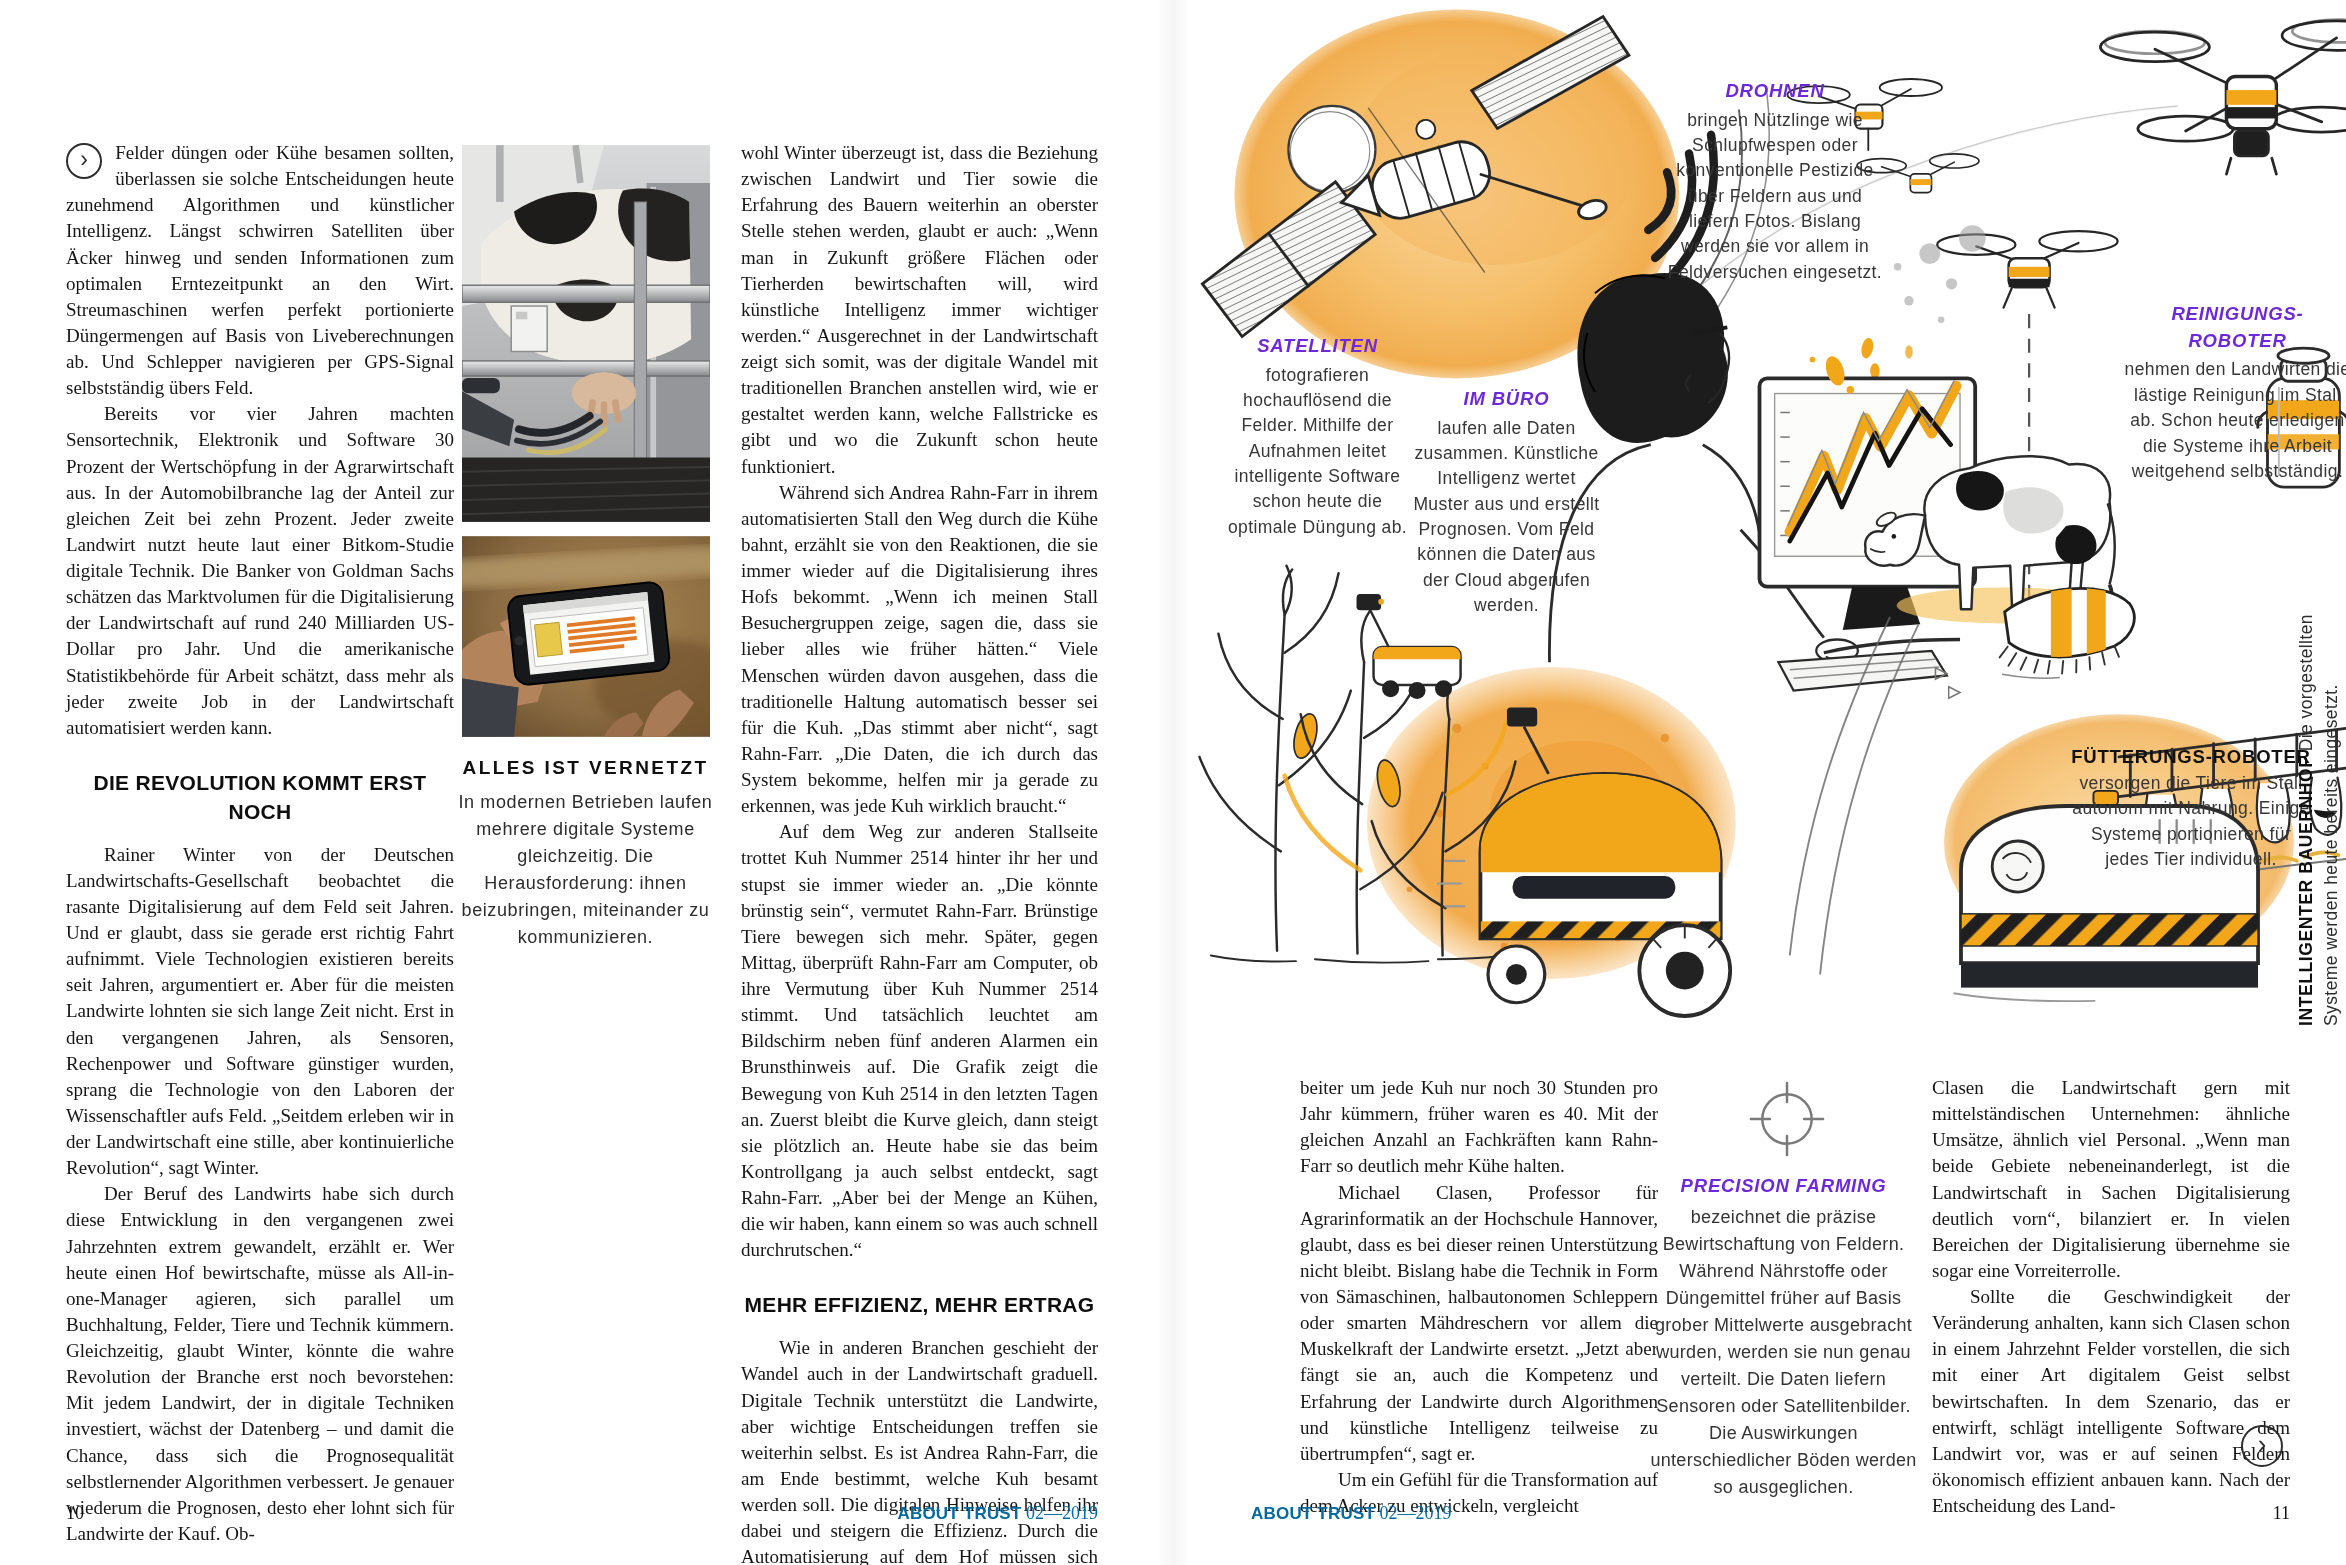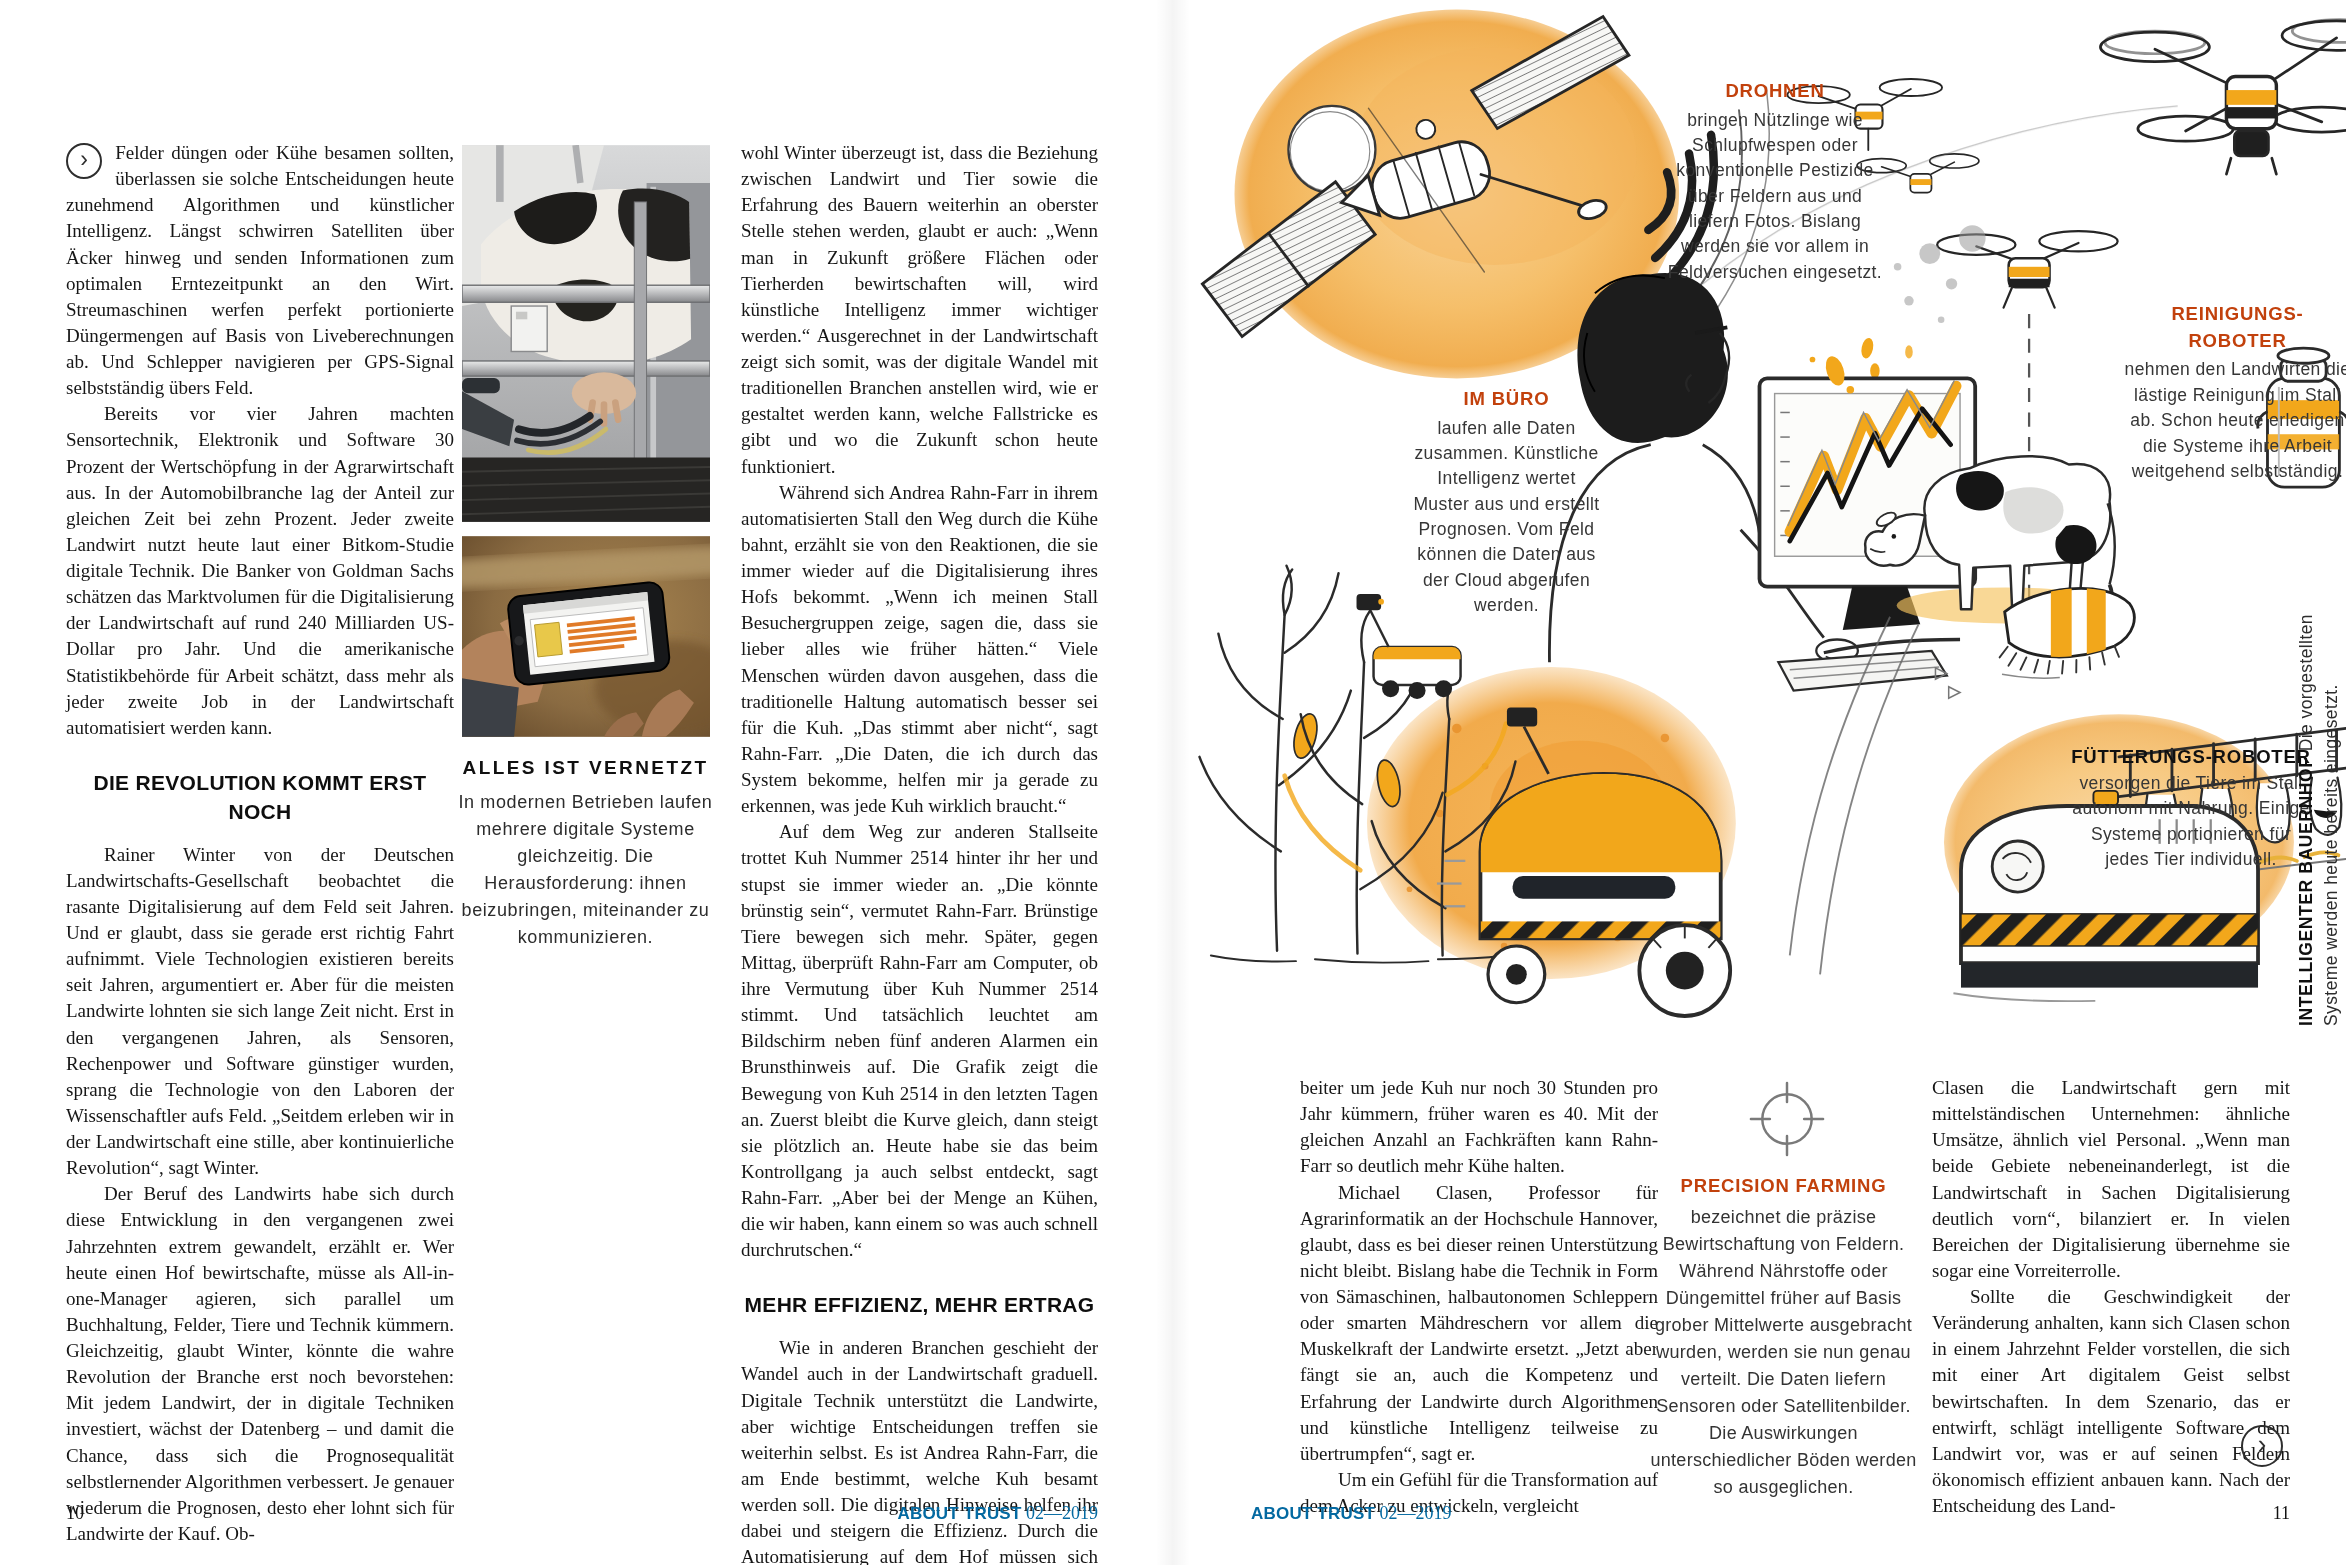--- a/index.html
+++ b/index.html
@@ -21,22 +21,22 @@
   
   .photo{position:absolute;left:462px;width:248px;overflow:hidden;}
   
   .capblock{position:absolute;left:457px;top:757px;width:257px;text-align:center;
             font-family:"Liberation Sans",sans-serif;}
   .capblock .cap-title{font-size:19px;font-weight:800;letter-spacing:2.4px;color:#101010;margin-bottom:9.5px;}
   .capblock .cap-body{font-size:18px;line-height:1.5;letter-spacing:0.6px;color:#2c2c2c;}
   
   .co{position:absolute;z-index:3;text-align:center;font-family:"Liberation Sans",sans-serif;
       font-size:17.5px;line-height:1.45;letter-spacing:0.4px;color:#363636;}
-  .co-title{display:block;font-weight:800;font-size:18.5px;letter-spacing:0.8px;color:#c2410c;
-            white-space:pre-line;margin-bottom:2.8px;}
+  .co-title{display:block;font-weight:800;font-size:18.5px;letter-spacing:0.8px;color:#6d28d9;
+            white-space:pre-line;margin-bottom:2.8px;font-style:italic;}
   .co-title-inline{font-weight:800;font-size:18.5px;letter-spacing:0.8px;color:#101010;}
   
   .precision{position:absolute;left:1647px;top:1172px;width:273px;z-index:3;text-align:center;
              font-family:"Liberation Sans",sans-serif;font-size:18px;line-height:1.5;
              letter-spacing:0.3px;color:#333;}
   .precision .co-title{margin-bottom:3.8px;}
   
   .vwrap{position:absolute;left:2294px;top:394px;width:59px;height:632px;z-index:3;}
   .vinner{position:absolute;left:0;top:632px;width:632px;transform:rotate(-90deg);
           transform-origin:0 0;font-family:"Liberation Sans",sans-serif;font-size:17.5px;
@@ -527,20 +527,24 @@
       <path d="M758,652 C706,760 668,866 652,1010"></path>
       <path d="M788,660 C736,768 700,880 684,1030"></path>
       <path d="M560,300 C700,185 900,125 1062,112" stroke-width="1.5" opacity=".5"></path>
     </g>
   </svg>
 
   <div class="co" style="left:1667px;top:78px;width:216px;">
     <span class="co-title">DROHNEN</span>
     <span>bringen Nützlinge wie Schlupfwespen oder konventionelle Pestizide über Feldern aus und liefern Fotos. Bislang werden sie vor allem in Feldversuchen eingesetzt.</span>
   </div>
+  <div class="co" style="left:1219px;top:333px;width:197px;">
+    <span class="co-title">SATELLITEN</span>
+    <span>fotografieren hochauflösend die Felder. Mithilfe der Aufnahmen leitet intelligente Software schon heute die optimale Düngung ab.</span>
+  </div>
   <div class="co" style="left:1407px;top:386px;width:199px;">
     <span class="co-title">IM BÜRO</span>
     <span>laufen alle Daten zusammen. Künstliche Intelligenz wertet Muster aus und erstellt Prognosen. Vom Feld können die Daten aus der Cloud abgerufen werden.</span>
   </div>
   <div class="co" style="left:2123px;top:301px;width:229px;">
     <span class="co-title">REINIGUNGS-
 ROBOTER</span>
     <span>nehmen den Landwirten die lästige Reinigung im Stall ab. Schon heute erledigen die Systeme ihre Arbeit weitgehend selbstständig.</span>
   </div>
   <div class="co" style="left:2069px;top:744px;width:244px;">

